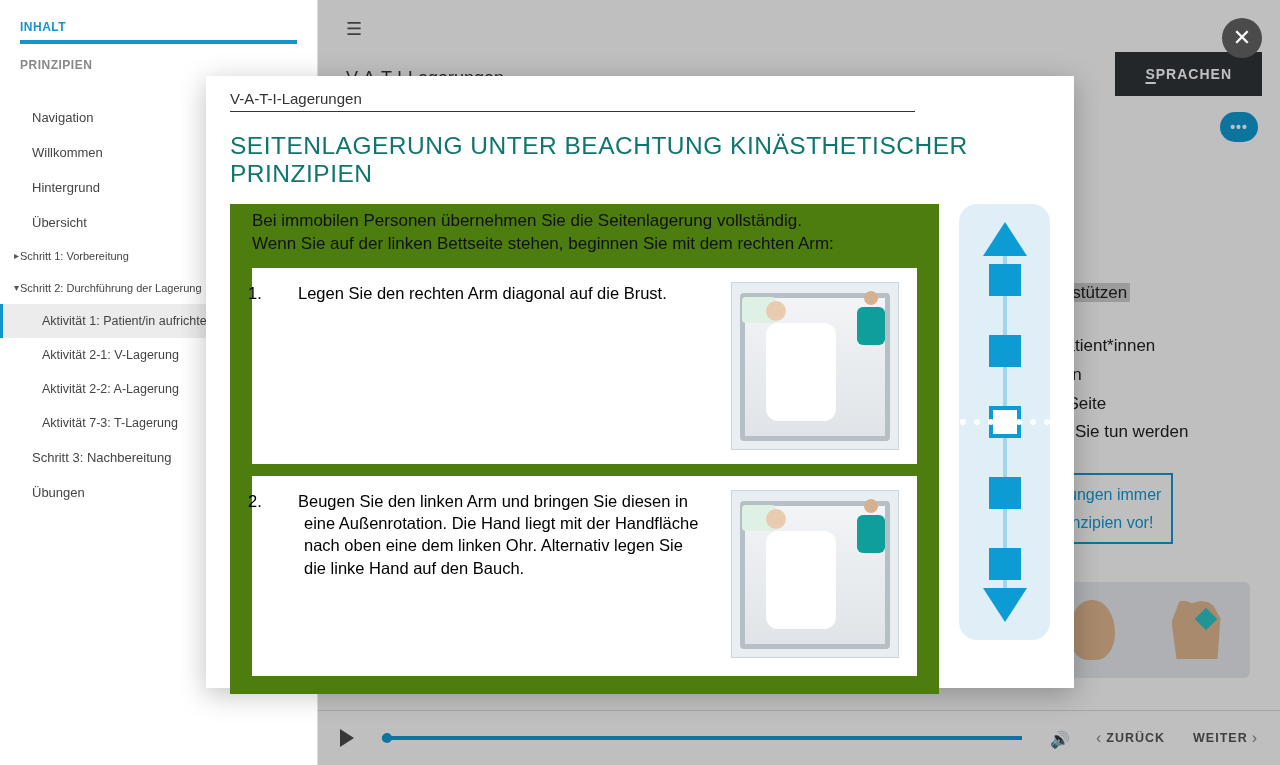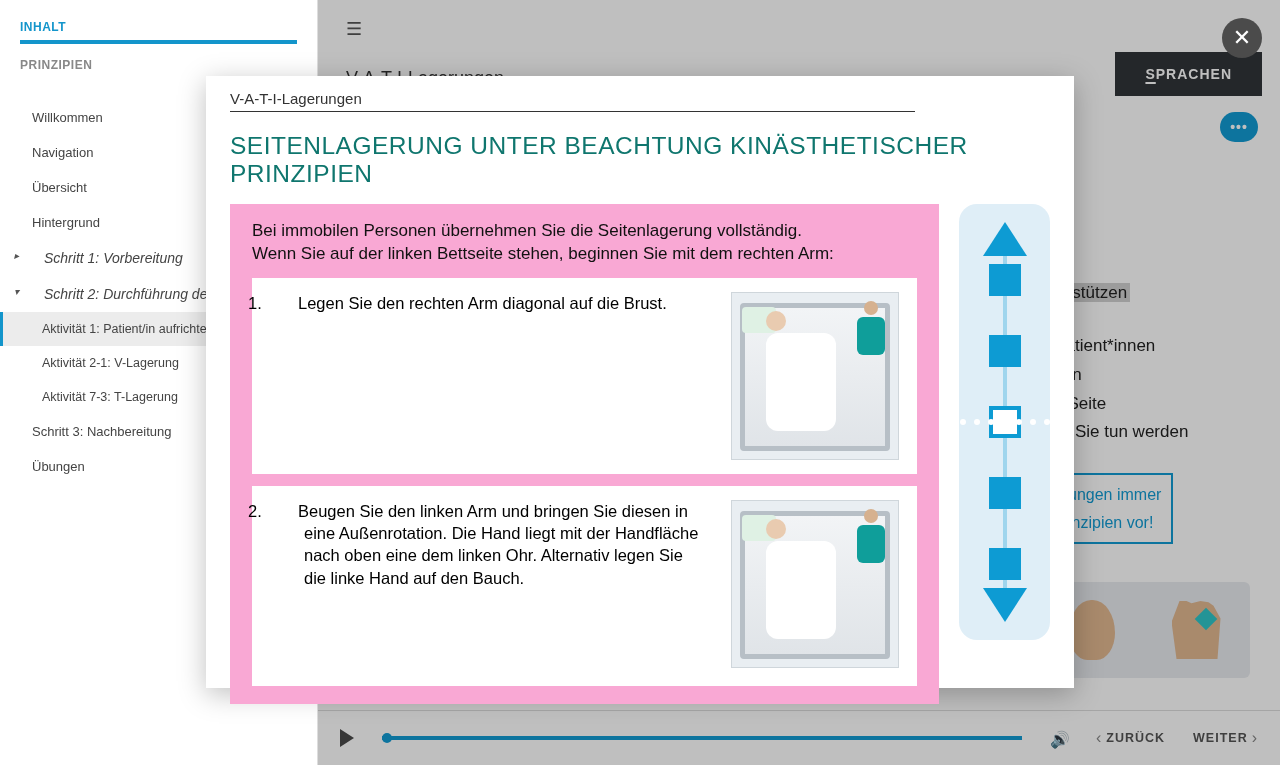--- a/index.html
+++ b/index.html
@@ -6,21 +6,21 @@
   body { font-family: Arial, Helvetica, sans-serif; width:1280px; height:765px; overflow:hidden; background:#f5f5f5; position:relative; }
 
   
   .sidebar { position:absolute; left:0; top:0; width:318px; height:765px; background:#fff; border-right:1px solid #ddd; }
   .sidebar-tabs { display:flex; gap:14px; padding:20px 20px 8px 20px; font-size:12px; font-weight:700; letter-spacing:.5px; color:#666;flex-direction:column; }
   .sidebar-tab { padding-bottom:6px; cursor:pointer; }
   .sidebar-tab.active { color:#1395cb; border-bottom:4px solid #1395cb; }
   .sidebar-tab:not(.active){ color:#888; }
   .nav-list { list-style:none; padding-top:14px; font-size:13px; color:#444; }
   .nav-list li { padding:10px 0 10px 32px; cursor:pointer; position:relative; }
-  .nav-list li.section { font-size:14px; padding-left:44px;font-style:italic; }
+  .nav-list li.section { font-size:11px; padding-left:20px; }
   .nav-list li.section::before{ content:"\25B8"; position:absolute; left:14px; top:10px; font-size:10px; color:#555;}
   .nav-list li.section.open::before{ content:"\25BE"; }
   .nav-list li.child { padding-left:42px; font-size:12.5px; }
   .nav-list li.child.active { background:#ececec; border-left:3px solid #1395cb; padding-left:39px;}
 
   
   .main { position:absolute; left:318px; top:0; right:0; bottom:0; background:#fff; }
   .dim-overlay { position:absolute; left:0; top:0; right:0; bottom:0; background:rgba(0,0,0,0.25); z-index:10; pointer-events:none; }
   .main-inner { position:absolute; left:0; top:0; right:0; bottom:55px; padding:18px 28px 0 28px; }
   .hamburger { font-size:18px; color:#555; }
@@ -47,21 +47,21 @@
   .vol-icon{ width:18px; height:16px; margin-right:28px; color:#555; font-size:16px;}
   .nav-ctrl{ font-size:12.5px; font-weight:700; letter-spacing:1px; color:#555; cursor:pointer; display:flex; align-items:center; gap:4px;}
   .nav-ctrl.back{ margin-right:28px;}
   .nav-ctrl .chev{ font-size:16px; font-weight:400; color:#888;}
 
   
   .modal-wrap{ position:absolute; left:206px; top:76px; width:868px; height:612px; background:#fff; z-index:20; box-shadow:0 6px 26px rgba(0,0,0,.25); padding:14px 24px 18px 24px; }
   .modal-crumb{ font-size:15px; color:#333; padding-bottom:4px; border-bottom:1px solid #333; width:685px;}
   .modal-title{ font-size:24.5px; font-weight:400; letter-spacing:.5px; color:#0f766e; margin-top:20px;}
   .modal-body{ display:flex; gap:20px; margin-top:16px;}
-  .panel{ width:808px; background:#f9a8d4; padding:16px 22px 18px 22px;}
+  .panel{ width:808px; background:#4d7c0f; padding:6px 22px 18px 22px;}
   .intro{ font-size:17px; line-height:1.35; color:#111;}
   .step-card{ background:#fff; margin-top:12px; padding:14px 18px 14px 24px; display:flex; gap:32px; min-height:195px;}
   .step-card .txt{ flex:1; font-size:16.5px; line-height:1.35;}
   .step-card .txt .num{ display:inline-block; width:22px;}
   .step-card .txt p{ padding-left:28px; text-indent:-28px;}
   .step-card .img{ width:168px; height:168px; background:#e9eef2; border:1px solid #cfd6db; position:relative; flex-shrink:0; overflow:hidden;}
   
   .bed-frame{ position:absolute; left:8px; top:10px; right:8px; bottom:8px; background:linear-gradient(#f2f4f6,#e0e4e8); border:5px solid #b7bfc6; border-radius:4px;}
   .pillow{ position:absolute; left:10px; top:14px; width:34px; height:26px; background:#dff1e4; border-radius:4px;}
   .patient{ position:absolute; left:34px; top:18px; width:96px; height:132px; }
@@ -86,28 +86,29 @@
 </style>
 </head>
 <body>
 
 <div class="sidebar">
   <div class="sidebar-tabs">
     <div class="sidebar-tab active">INHALT</div>
     <div class="sidebar-tab">PRINZIPIEN</div>
   </div>
   <ul class="nav-list">
+    <li>Navigation</li>
     <li>Willkommen</li>
-    <li>Navigation</li>
+    <li>Hintergrund</li>
     <li>Übersicht</li>
-    <li>Hintergrund</li>
     <li class="section">Schritt 1: Vorbereitung</li>
     <li class="section open">Schritt 2: Durchführung der Lagerung</li>
     <li class="child active">Aktivität 1: Patient/in aufrichten</li>
     <li class="child">Aktivität 2-1: V-Lagerung</li>
+    <li class="child">Aktivität 2-2: A-Lagerung</li>
     <li class="child">Aktivität 7-3: T-Lagerung</li>
     <li>Schritt 3: Nachbereitung</li>
     <li>Übungen</li>
   </ul>
 </div>
 
 <div class="main">
   <div class="main-inner">
     <div class="hamburger">☰</div>
     <div class="slide-title-small">V-A-T-I-Lagerungen</div>

